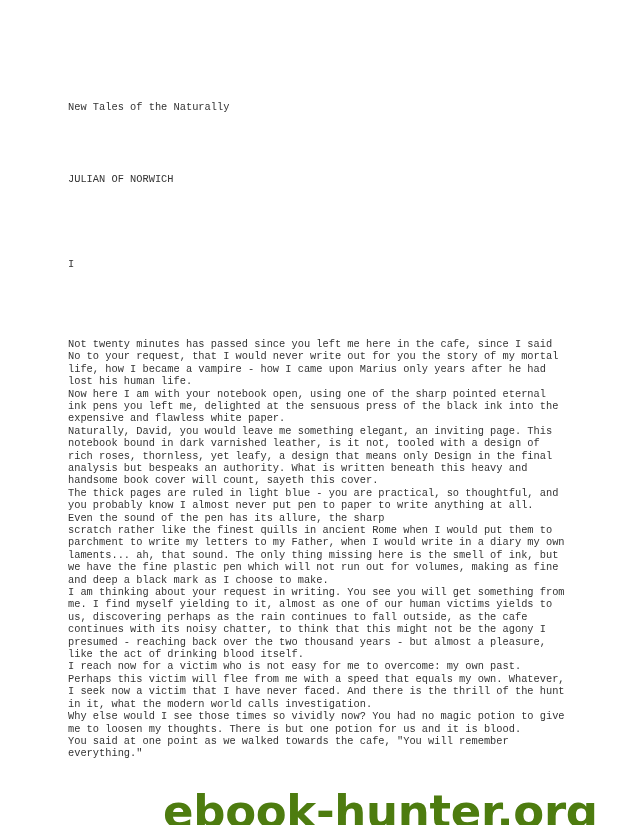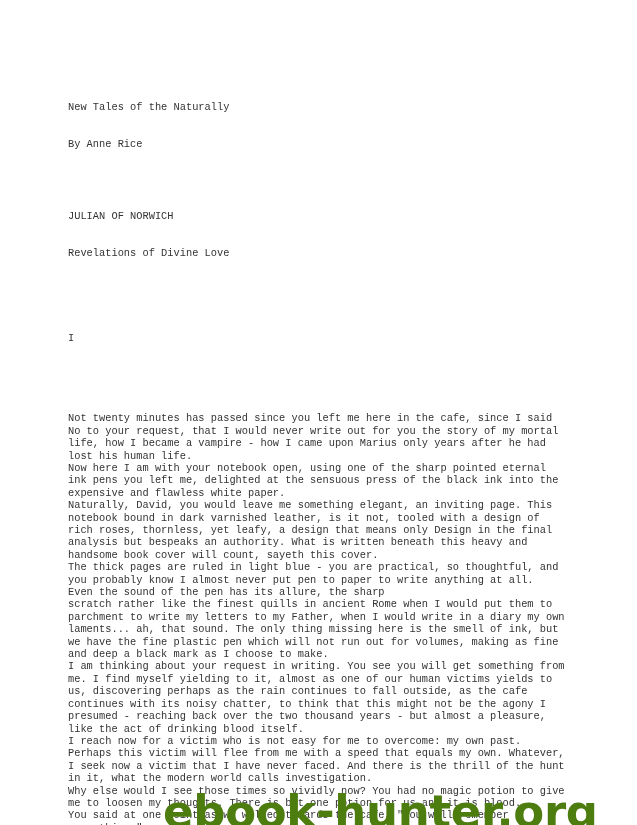--- a/index.html
+++ b/index.html
@@ -20,23 +20,21 @@
     font-size: 45px; line-height: 52px; color: #4d7c0f;
     letter-spacing: -0.3px;
     margin-top: 20px;
   }
 </style>
 </head>
 <body>
 
 <div class="page">
   <div class="block">New Tales of the Naturally</div>
-  <div class="block">By Anne Rice</div>
   <div class="gap-small"></div>
   <div class="block">JULIAN OF NORWICH</div>
-  <div class="block">Revelations of Divine Love</div>
   <div class="gap-big"></div>
   <div class="block">I</div>
   <div class="gap-mid"></div>
   <div id="body-text"><div class="block">Not twenty minutes has passed since you left me here in the cafe, since I said</div><div class="block">No to your request, that I would never write out for you the story of my mortal</div><div class="block">life, how I became a vampire - how I came upon Marius only years after he had</div><div class="block">lost his human life.</div><div class="block">Now here I am with your notebook open, using one of the sharp pointed eternal</div><div class="block">ink pens you left me, delighted at the sensuous press of the black ink into the</div><div class="block">expensive and flawless white paper.</div><div class="block">Naturally, David, you would leave me something elegant, an inviting page. This</div><div class="block">notebook bound in dark varnished leather, is it not, tooled with a design of</div><div class="block">rich roses, thornless, yet leafy, a design that means only Design in the final</div><div class="block">analysis but bespeaks an authority. What is written beneath this heavy and</div><div class="block">handsome book cover will count, sayeth this cover.</div><div class="block">The thick pages are ruled in light blue - you are practical, so thoughtful, and</div><div class="block">you probably know I almost never put pen to paper to write anything at all.</div><div class="block">Even the sound of the pen has its allure, the sharp</div><div class="block">scratch rather like the finest quills in ancient Rome when I would put them to</div><div class="block">parchment to write my letters to my Father, when I would write in a diary my own</div><div class="block">laments... ah, that sound. The only thing missing here is the smell of ink, but</div><div class="block">we have the fine plastic pen which will not run out for volumes, making as fine</div><div class="block">and deep a black mark as I choose to make.</div><div class="block">I am thinking about your request in writing. You see you will get something from</div><div class="block">me. I find myself yielding to it, almost as one of our human victims yields to</div><div class="block">us, discovering perhaps as the rain continues to fall outside, as the cafe</div><div class="block">continues with its noisy chatter, to think that this might not be the agony I</div><div class="block">presumed - reaching back over the two thousand years - but almost a pleasure,</div><div class="block">like the act of drinking blood itself.</div><div class="block">I reach now for a victim who is not easy for me to overcome: my own past.</div><div class="block">Perhaps this victim will flee from me with a speed that equals my own. Whatever,</div><div class="block">I seek now a victim that I have never faced. And there is the thrill of the hunt</div><div class="block">in it, what the modern world calls investigation.</div><div class="block">Why else would I see those times so vividly now? You had no magic potion to give</div><div class="block">me to loosen my thoughts. There is but one potion for us and it is blood.</div><div class="block">You said at one point as we walked towards the cafe, "You will remember</div><div class="block">everything."</div></div>
 </div>
 
 <div class="watermark">ebook-hunter.org</div>
 
 </body></html>

